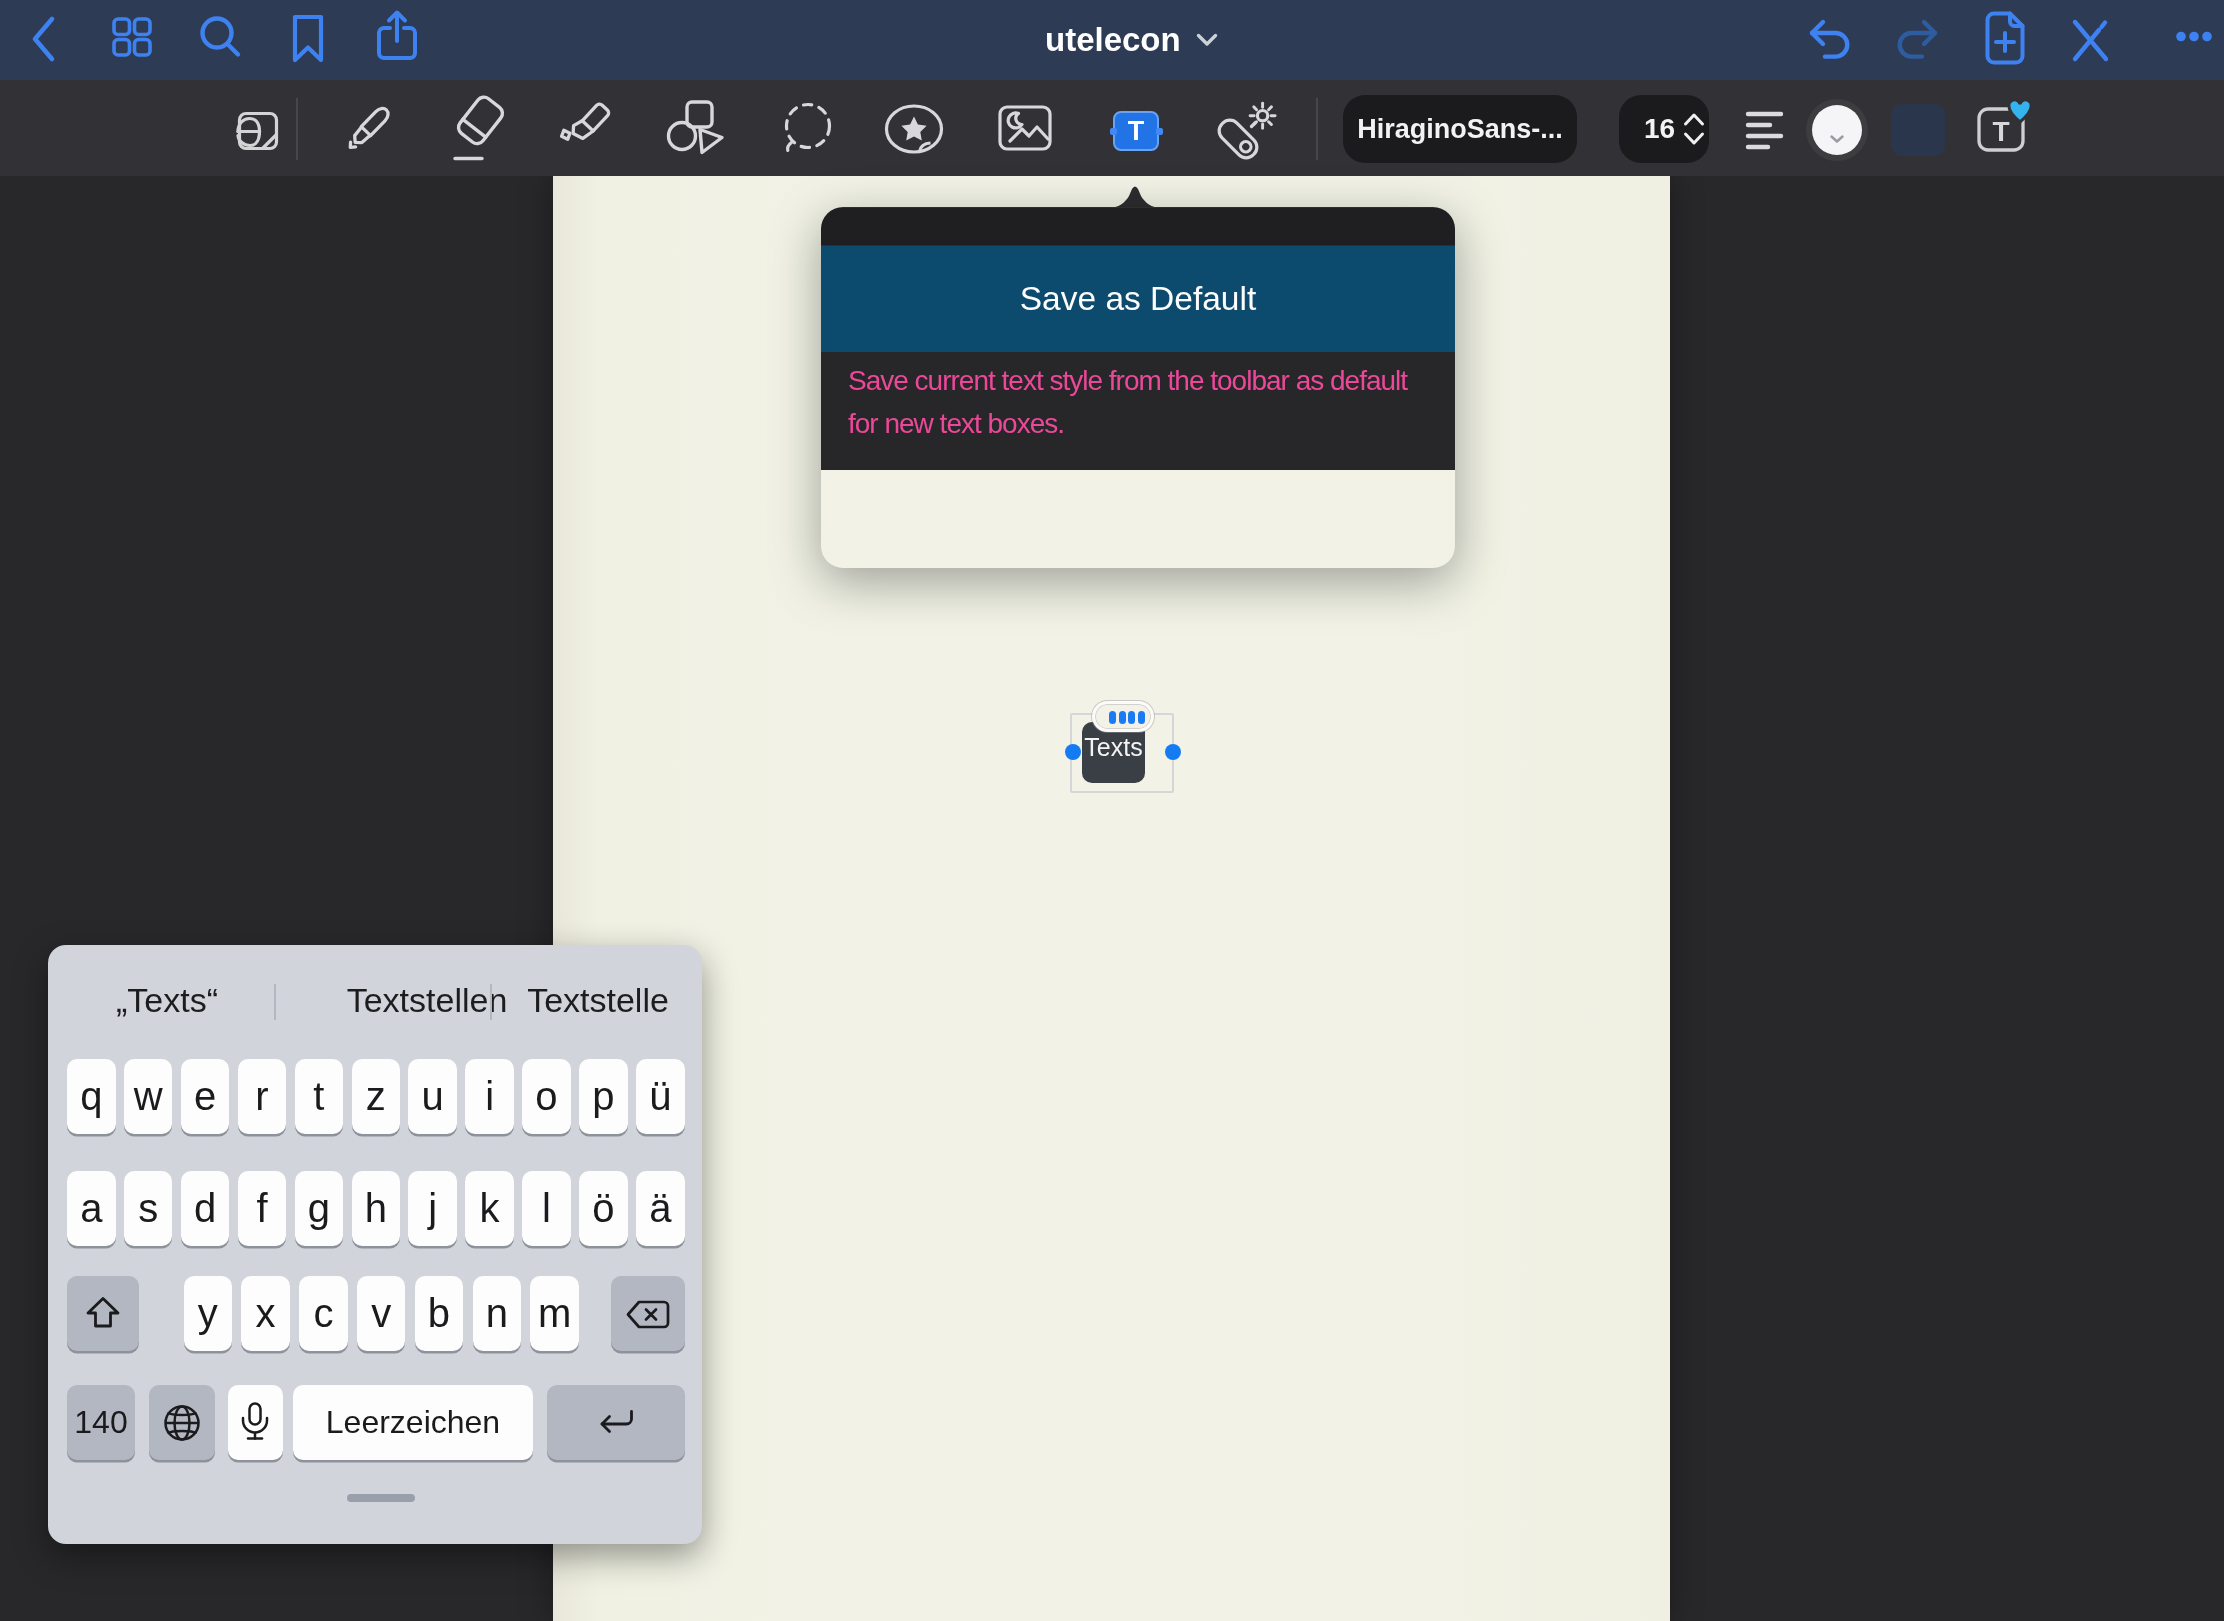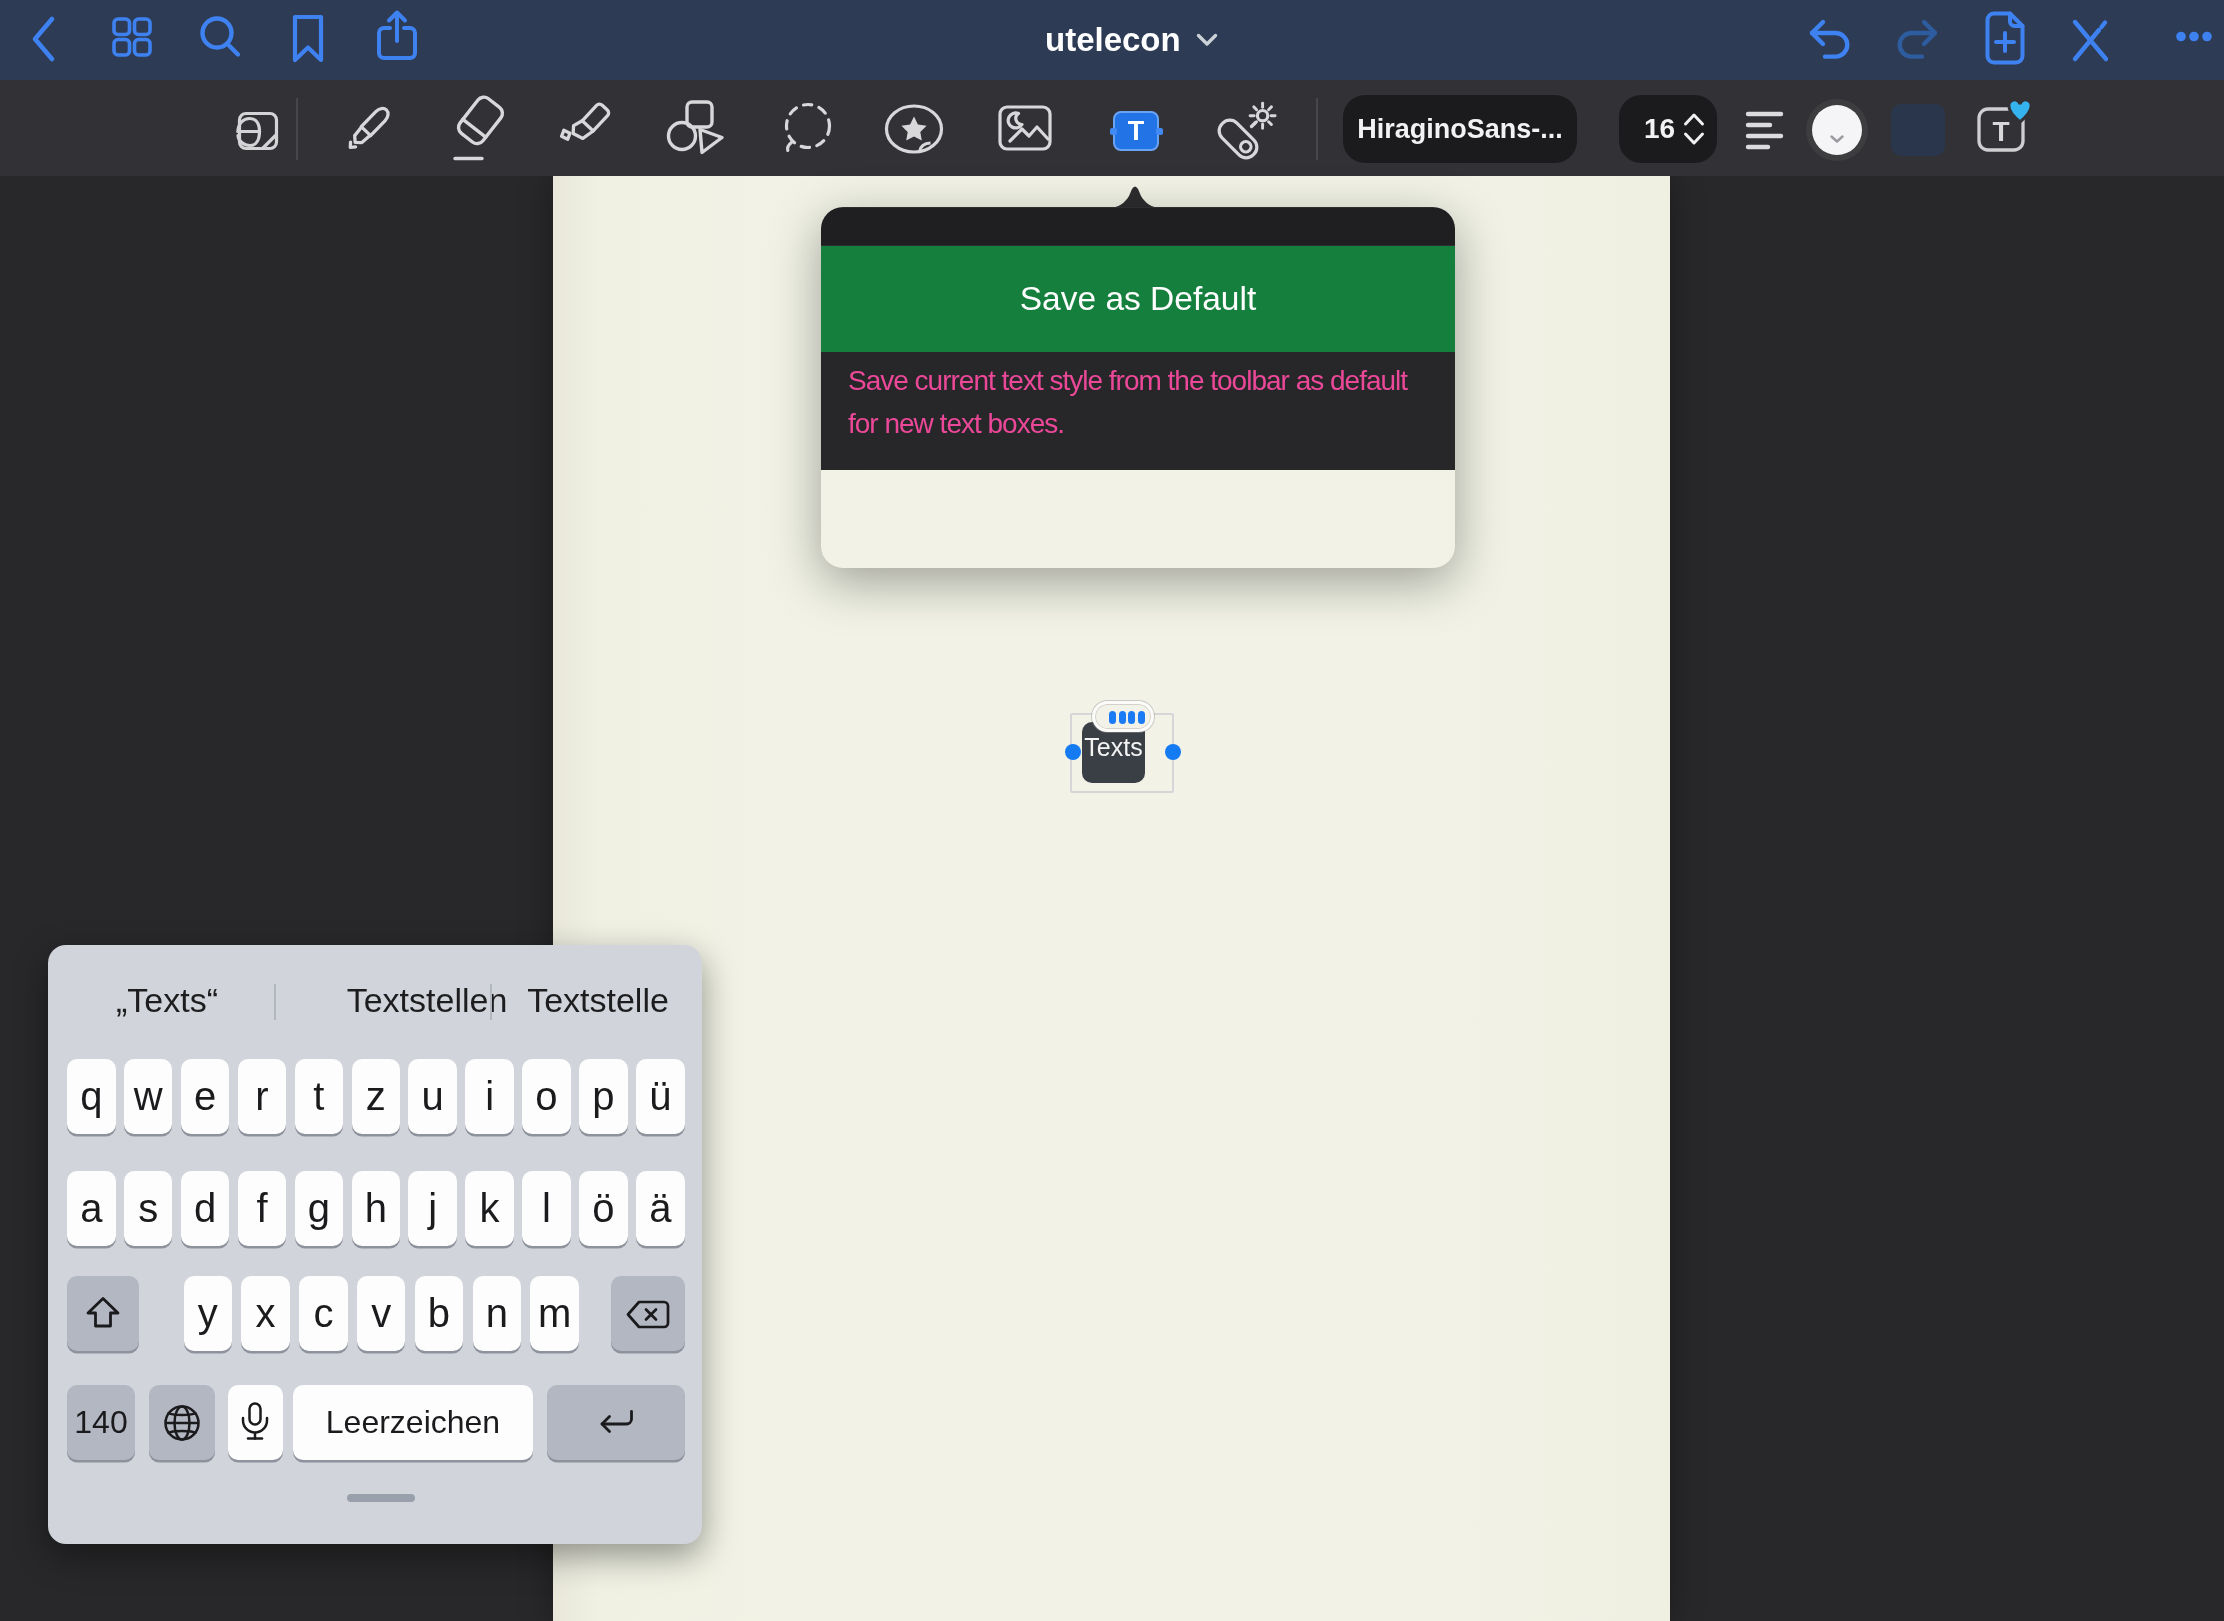--- a/index.html
+++ b/index.html
@@ -16,21 +16,21 @@
   .pill{position:absolute;top:15px;height:68px;background:#1b1b1d;border-radius:22px;color:#f2f2f4;}
   
   #page{position:absolute;left:553px;top:176px;width:1117px;height:1445px;
     background:linear-gradient(to right,#e8e7da 0px,#f0f1e3 45px,#f2f3e6 320px,#f2f3e6 75%,#eff0e2 100%);
     box-shadow:0 0 30px rgba(0,0,0,0.35);}
   
   #pop{position:absolute;left:821px;top:207px;width:634px;height:361px;border-radius:22px;overflow:hidden;
        box-shadow:0 14px 50px rgba(0,0,0,0.35);}
   #pop .r1{height:99px;background:#2d2d2f;}
   #pop .r2{height:37px;background:#1f1f21;border-top:1px solid rgba(255,255,255,0.07);border-bottom:1px solid rgba(255,255,255,0.07);}
-  #pop .r3{height:106px;background:#15803d;}
+  #pop .r3{height:106px;background:#0c4a6e;}
   #pop .r4{height:118px;background:#272729;}
   
   #selrect{position:absolute;left:1070px;top:713px;width:104px;height:80px;border:2px solid rgba(212,212,216,0.95);border-radius:2px;box-sizing:border-box;}
   #textbox{position:absolute;left:1082px;top:722px;width:63px;height:61px;border-radius:10px;background:#3a3f46;color:#f4f4f4;font-size:25px;text-align:center;}
   #pillhandle{position:absolute;left:1092px;top:701px;width:62px;height:31px;border-radius:16px;background:#f3f2e8;border:3px solid #fbfbfa;box-sizing:border-box;box-shadow:0 0 0 1px rgba(150,150,150,0.45), inset 0 0 0 1px rgba(150,150,150,0.35);}
   .hbar{position:absolute;top:6.5px;width:7px;height:13px;border-radius:3.5px;background:#1a7bf5;}
   .hdot{position:absolute;width:16px;height:16px;border-radius:50%;background:#157bf3;}
   
   #kb{position:absolute;left:48px;top:945px;width:654px;height:599px;border-radius:18px;background:#d1d4da;
       box-shadow:0 12px 34px rgba(0,0,0,0.4);}
@@ -206,21 +206,21 @@
         <line x1="36.1" y1="17.7" x2="32.1" y2="17.7"></line>
         <line x1="38.6" y1="11.7" x2="35.8" y2="8.9"></line>
         <line x1="44.6" y1="9.2" x2="44.6" y2="5.2"></line>
         <line x1="50.6" y1="11.7" x2="53.4" y2="8.9"></line>
       </g>
     </g>
   </svg>
 
   <div class="pill" style="left:1343px;width:234px;text-align:center;line-height:68px;font-size:27px;font-weight:bold;">HiraginoSans-...</div>
 
-  <div class="pill" style="left:1619px;width:98px;">
+  <div class="pill" style="left:1619px;width:90px;">
     <span style="position:absolute;left:25px;top:0;line-height:68px;font-size:28px;font-weight:bold;">16</span>
     <svg style="position:absolute;left:64px;top:17px;" width="22" height="34" viewBox="0 0 22 34">
       <g fill="none" stroke="#f0f0f2" stroke-width="3" stroke-linecap="round" stroke-linejoin="round">
         <polyline points="2.5,12 11,3 19.5,12"></polyline>
         <polyline points="2.5,22 11,31 19.5,22"></polyline>
       </g>
     </svg>
   </div>
 
   <svg class="navicon" style="left:1746px;top:31px;" width="38" height="40" viewBox="0 0 38 40">

